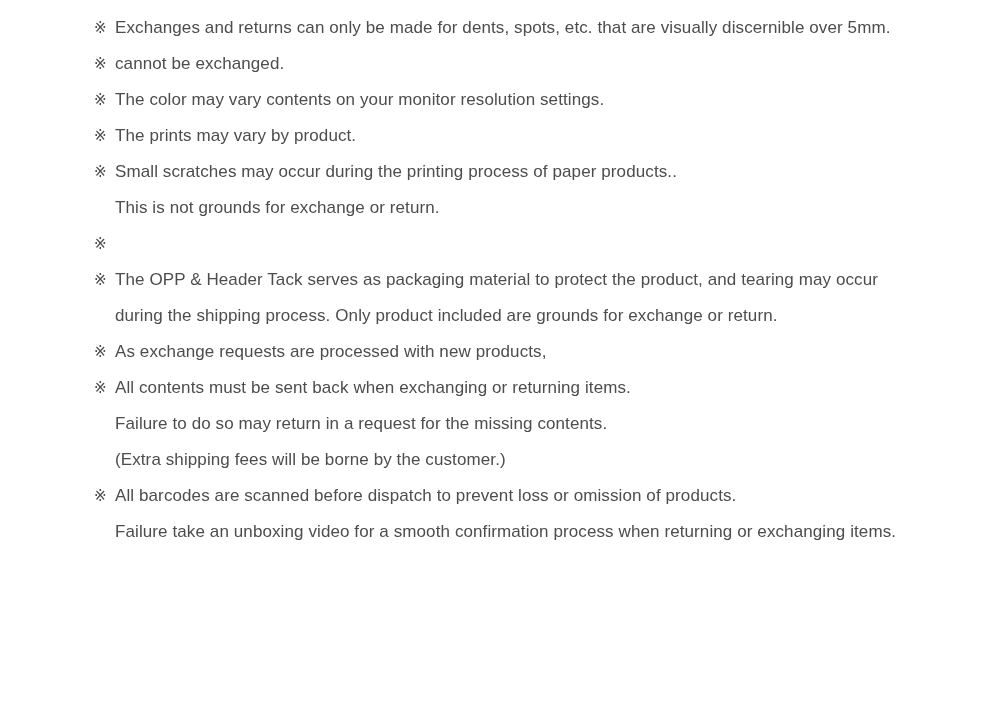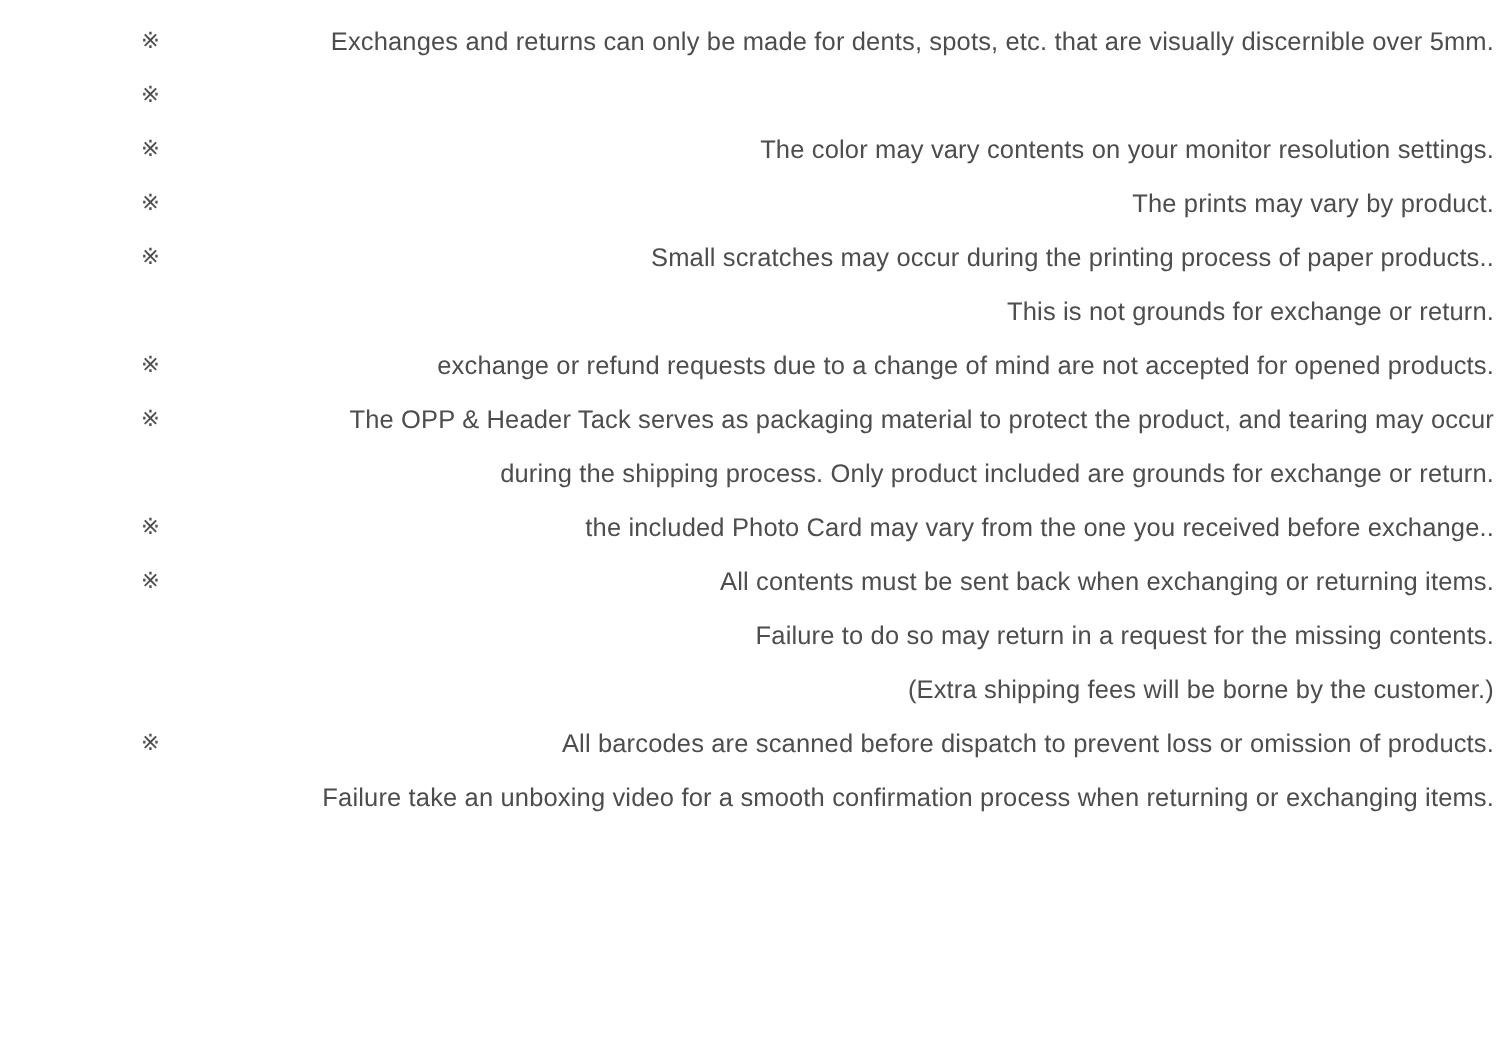--- a/index.html
+++ b/index.html
@@ -32,21 +32,20 @@
   }
   .marker {
     flex: 0 0 auto;
     width: 21px;
     font-size: 15px;
     line-height: 36px;
     color: #4d4d4d;
   }
   .lines {
     flex: 1 1 auto;
-    text-align: right;
   }
   .note-line {
     font-size: 17px;
     line-height: 36px;
     letter-spacing: 0.1px;
     white-space: nowrap;
   }
 </style>
 </head>
 <body>
@@ -57,20 +56,21 @@
     <div class="note-item">
       <span class="marker">※</span>
       <div class="lines">
         <div class="note-line">Exchanges and returns can only be made for dents, spots, etc. that are visually discernible over 5mm.</div>
       </div>
     </div>
 
     <div class="note-item">
       <span class="marker">※</span>
       <div class="lines">
+        <div class="note-line">cannot be exchanged.</div>
       </div>
     </div>
 
     <div class="note-item">
       <span class="marker">※</span>
       <div class="lines">
         <div class="note-line">The color may vary contents on your monitor resolution settings.</div>
       </div>
     </div>
 
@@ -85,36 +85,35 @@
       <span class="marker">※</span>
       <div class="lines">
         <div class="note-line">Small scratches may occur during the printing process of paper products..</div>
         <div class="note-line">This is not grounds for exchange or return.</div>
       </div>
     </div>
 
     <div class="note-item">
       <span class="marker">※</span>
       <div class="lines">
-        <div class="note-line">exchange or refund requests due to a change of mind are not accepted for opened products.</div>
       </div>
     </div>
 
     <div class="note-item">
       <span class="marker">※</span>
       <div class="lines">
         <div class="note-line">The OPP &amp; Header Tack serves as packaging material to protect the product, and tearing may occur</div>
         <div class="note-line">during the shipping process. Only product included are grounds for exchange or return.</div>
       </div>
     </div>
 
     <div class="note-item">
       <span class="marker">※</span>
       <div class="lines">
-        <div class="note-line">the included Photo Card may vary from the one you received before exchange..</div>
+        <div class="note-line">As exchange requests are processed with new products,</div>
       </div>
     </div>
 
     <div class="note-item">
       <span class="marker">※</span>
       <div class="lines">
         <div class="note-line">All contents must be sent back when exchanging or returning items.</div>
         <div class="note-line">Failure to do so may return in a request for the missing contents.</div>
         <div class="note-line">(Extra shipping fees will be borne by the customer.)</div>
       </div>

